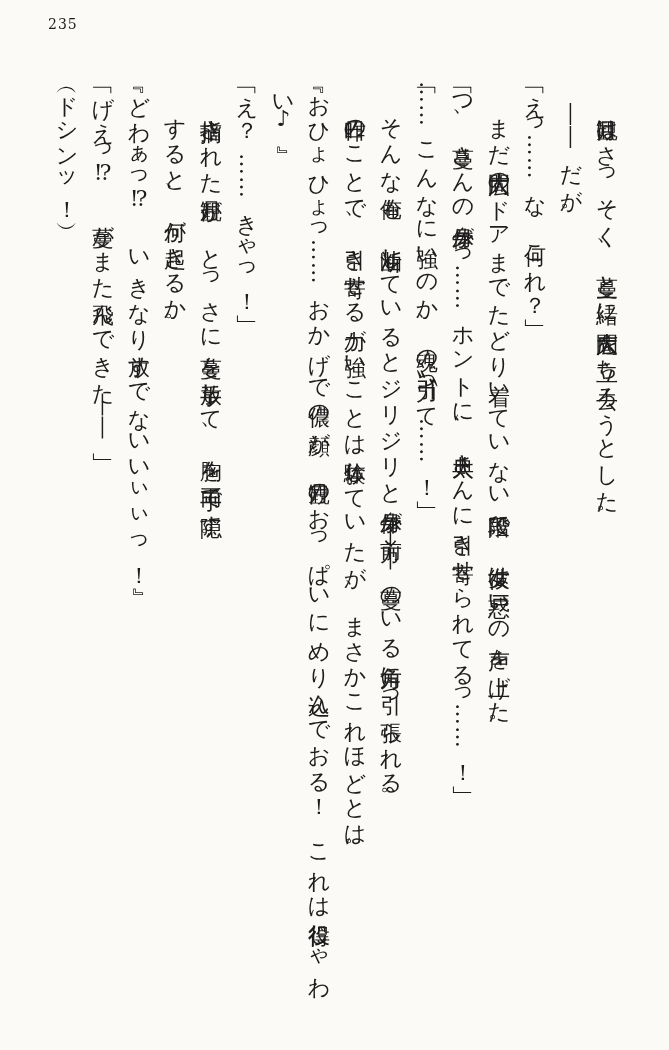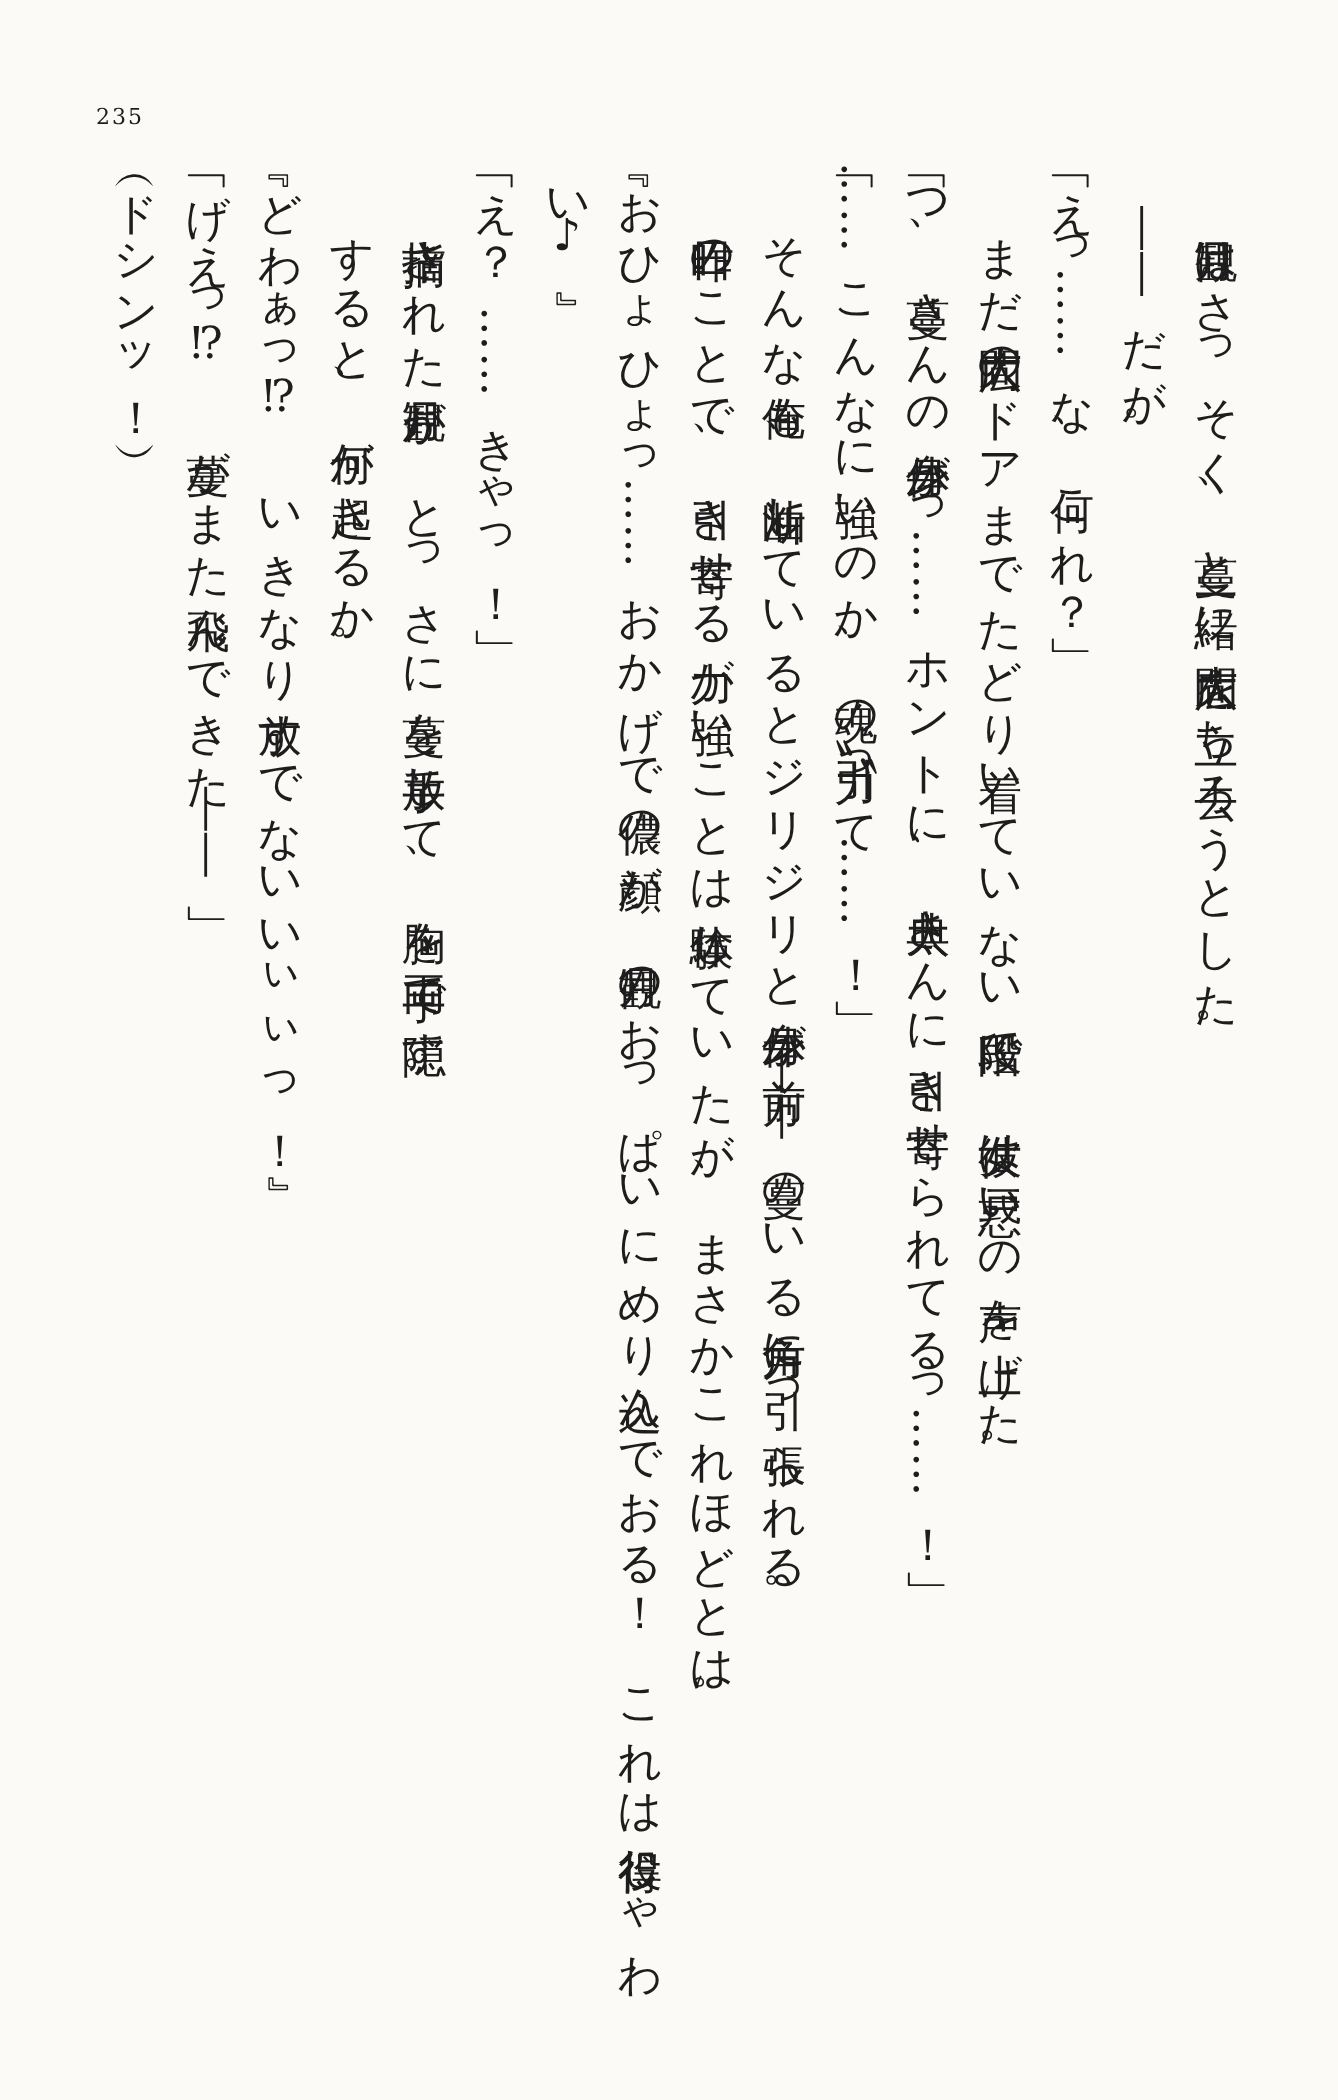--- a/index.html
+++ b/index.html
@@ -11,24 +11,23 @@
     width: 669px;
     height: 1050px;
     background: var(--page-bg, #fbfaf6);
     overflow: hidden;
     font-family: "DejaVu Serif", "Liberation Serif", serif;
   }
   .page-number {
     position: absolute;
     top: 16px;
     left: 48px;
-    font-size: 11px;
+    font-size: 14px;
     color: var(--ink, #1d1d1d);
     letter-spacing: 1px;
-    margin-top: 36px;
   }
   .text-block {
     position: absolute;
     top: 80px;
     right: 44px;
     height: 922px;
     writing-mode: vertical-rl;
     text-orientation: mixed;
     font-size: 22px;
     line-height: 36px;

